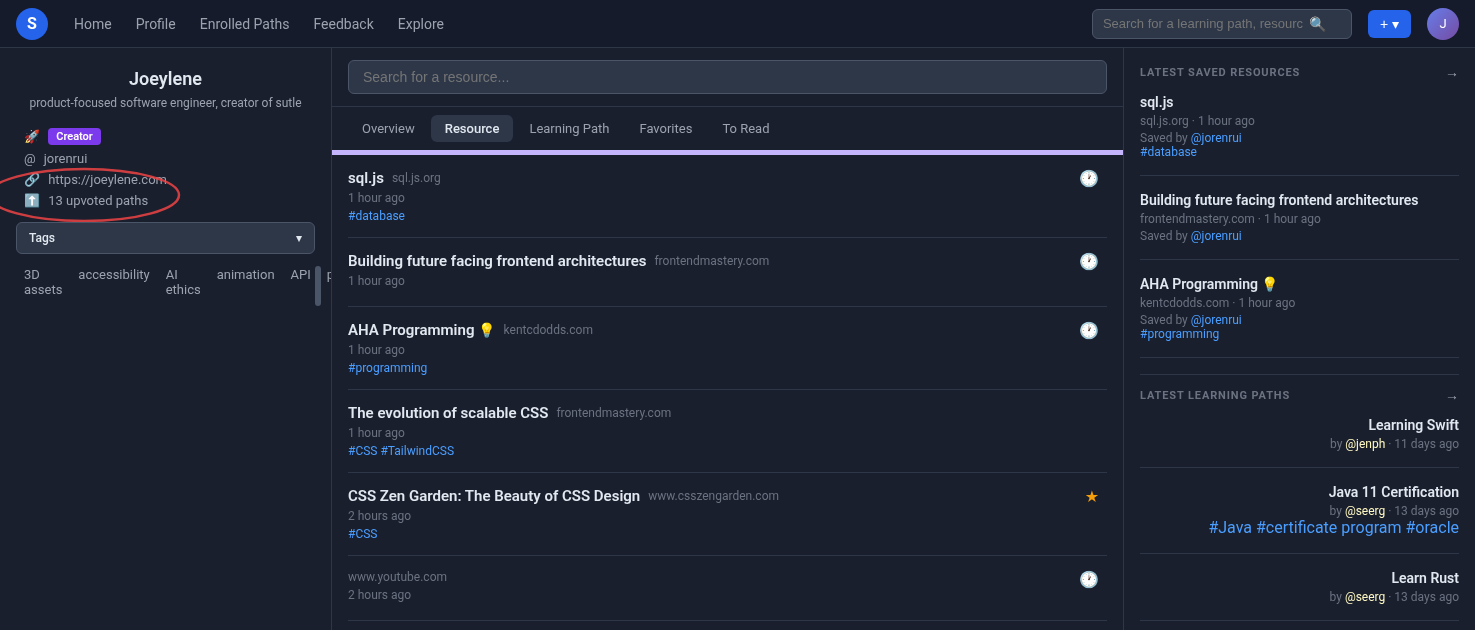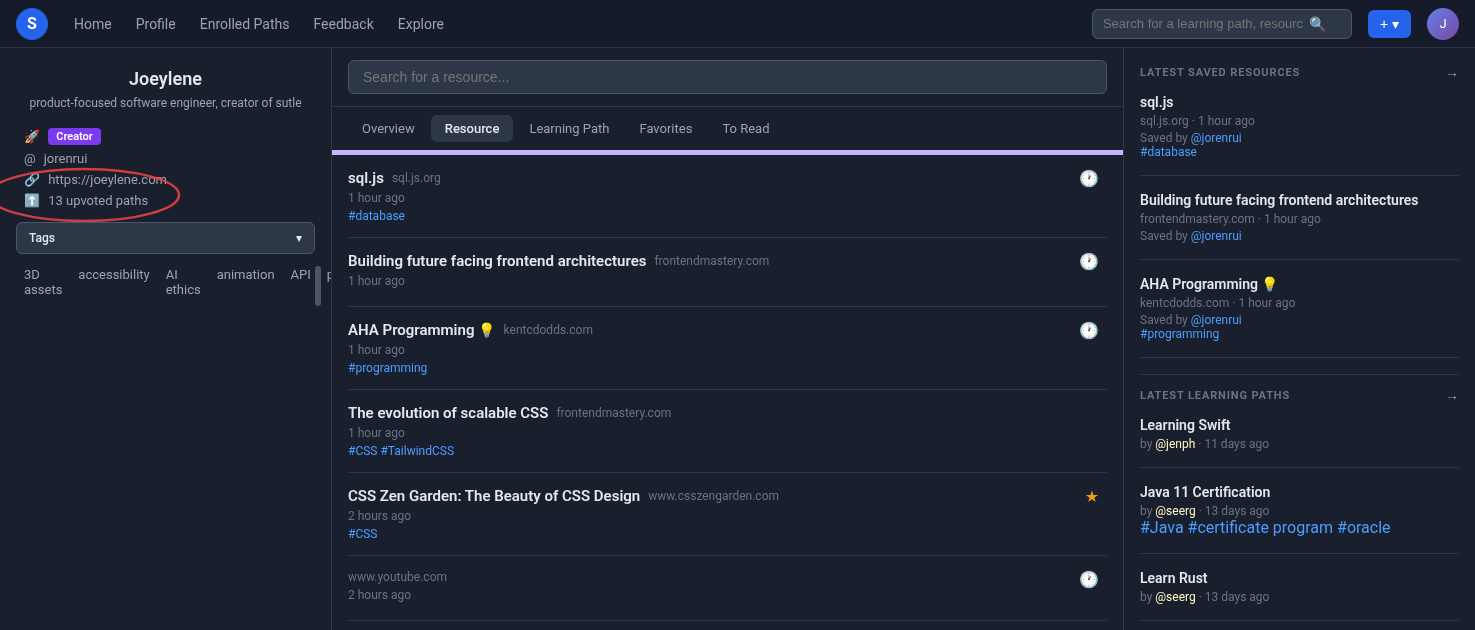--- a/index.html
+++ b/index.html
@@ -318,20 +318,21 @@
       text-decoration: none;
     }
     .saved-resource-tag {
       font-size: 12px;
       color: #4a9eff;
     }
     .learning-path-item {
       margin-bottom: 16px;
       padding-bottom: 16px;
       border-bottom: 1px solid #2d3748;
+      text-align: right;
     }
     .learning-path-title {
       font-size: 14px;
       font-weight: 600;
       color: #e2e8f0;
       margin-bottom: 4px;
     }
     .learning-path-meta {
       font-size: 12px;
       color: #6b7280;

